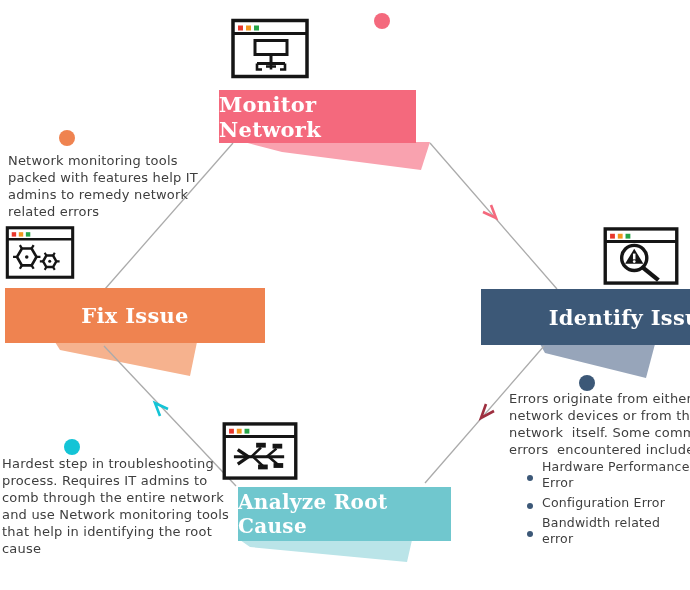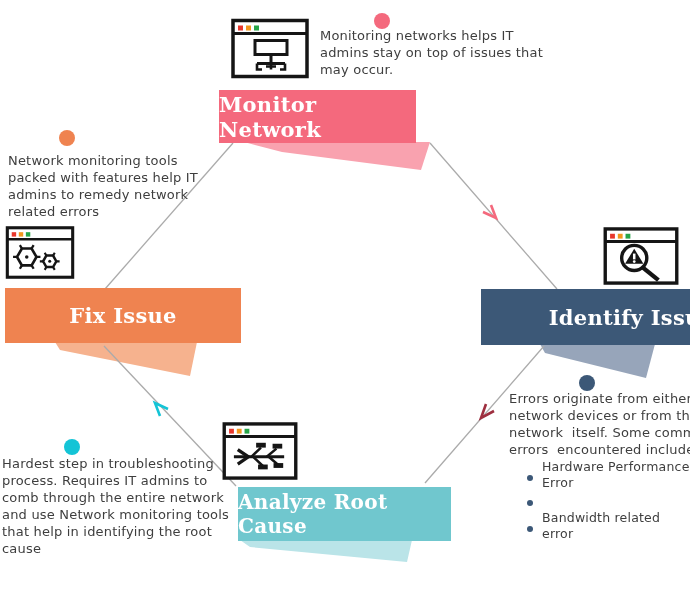--- a/index.html
+++ b/index.html
@@ -6,21 +6,21 @@
   .canvas{position:relative;width:690px;height:590px;background:#fff;overflow:hidden;
           font-family:"DejaVu Sans","Liberation Sans",sans-serif;color:#3e3e3e;}
   .underlay{position:absolute;left:0;top:0;width:690px;height:590px;}
 
   
   .banner{position:absolute;display:flex;align-items:center;justify-content:center;}
   .banner .title{font-family:"DejaVu Serif","Liberation Serif",serif;font-weight:700;
                  color:#ffffff;font-size:21px;letter-spacing:.3px;}
   .banner-monitor{left:219px;top:90px;width:197px;height:53px;background:var(--pink);}
   .banner-identify{left:481px;top:289px;width:207px;height:56px;background:var(--navy);padding-left:47px;}
-  .banner-fix{left:5px;top:288px;width:236px;height:55px;background:var(--orange);}
+  .banner-fix{left:5px;top:288px;width:260px;height:55px;background:var(--orange);}
   .banner-analyze{left:222px;top:487px;width:213px;height:54px;background:var(--teal);margin-left:16px;}
   .banner-analyze .title{font-size:20px;}
 
   
   .ribbon-pink{fill:var(--pink-light);}
   .ribbon-orange{fill:var(--orange-light);}
   .ribbon-navy{fill:var(--navy-light);}
   .ribbon-teal{fill:var(--teal-light);}
   .connector{stroke:var(--line-grey);stroke-width:1.3;}
   .arrow{fill:none;stroke-width:2.6;}
@@ -89,23 +89,20 @@
   </div>
   <div class="banner banner-analyze">
     <span class="title">Analyze Root Cause</span>
   </div>
 
   <div class="dot dot-pink"></div>
   <div class="dot dot-orange"></div>
   <div class="dot dot-navy"></div>
   <div class="dot dot-cyan"></div>
 
-  <div class="desc desc-monitor">Monitoring networks helps IT
-admins stay on top of issues that
-may occur.</div>
   <div class="desc desc-fix">Network monitoring tools
 packed with features help IT
 admins to remedy network
 related errors</div>
   <div class="desc desc-identify">Errors originate from either the
 network devices or from the
 network  itself. Some common
 errors  encountered include</div>
   <div class="desc desc-analyze">Hardest step in troubleshooting
 process. Requires IT admins to
@@ -114,20 +111,21 @@
 that help in identifying the root
 cause</div>
 
   <div class="bullets">
     <div class="bullet-row">
       <span class="bullet-dot"></span>
       <span class="bullet-label">Hardware Performance Error</span>
     </div>
     <div class="bullet-row">
       <span class="bullet-dot"></span>
+      <span class="bullet-label">Configuration Error</span>
     </div>
     <div class="bullet-row">
       <span class="bullet-dot"></span>
       <span class="bullet-label">Bandwidth related error</span>
     </div>
   </div>
 
   <div class="icon icon-monitor">
     <svg viewBox="0 0 78 60">
       <rect x="2" y="2" width="74" height="56" fill="#fff" stroke="#151515" stroke-width="3.5"></rect>

